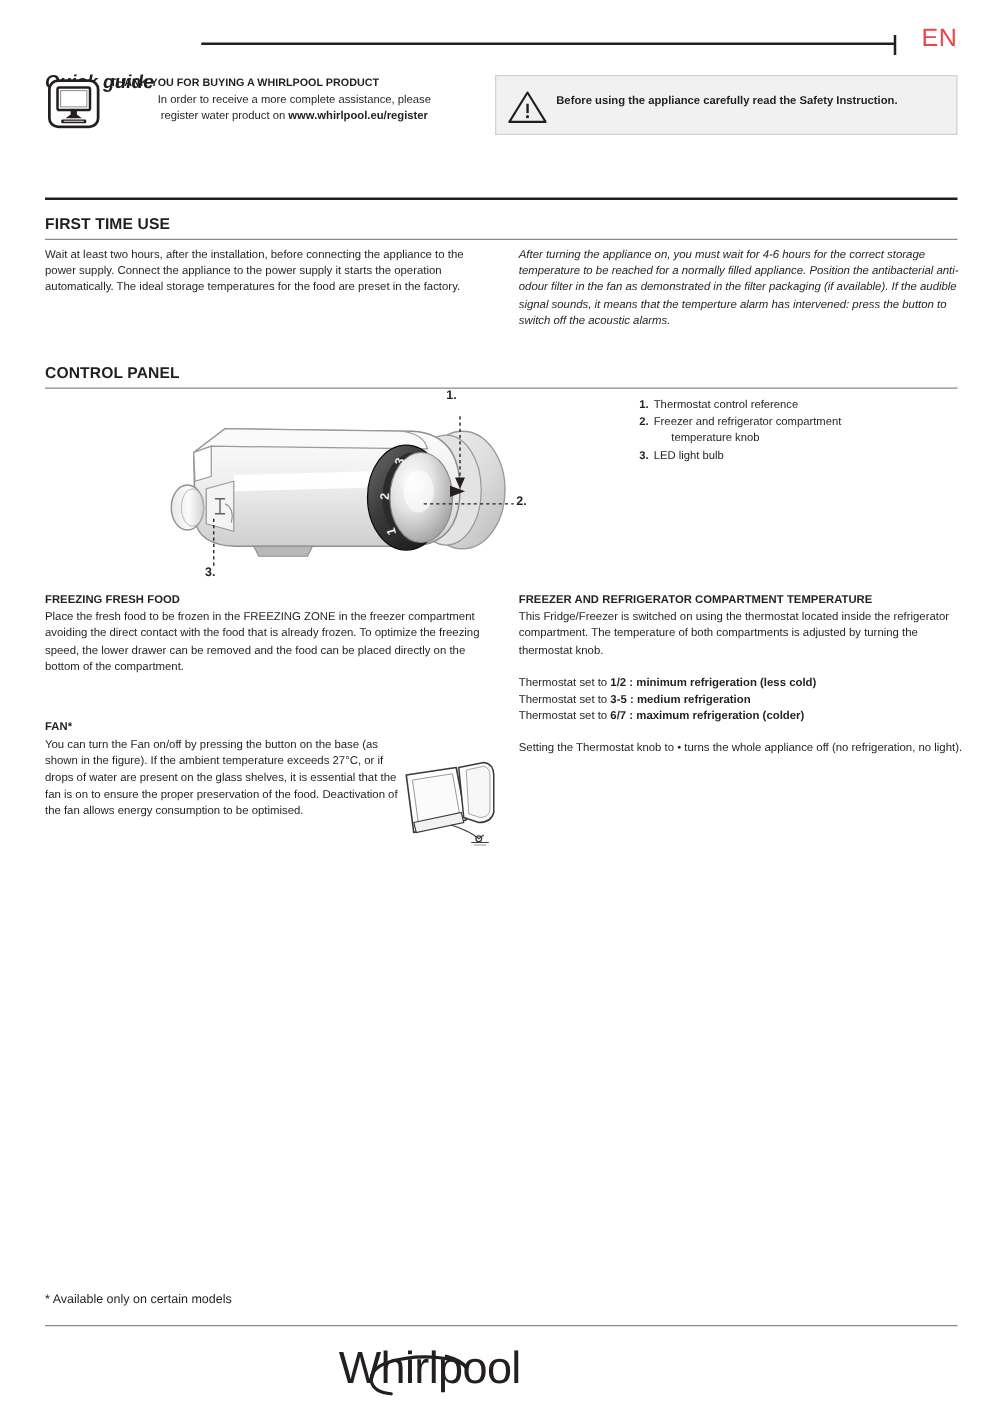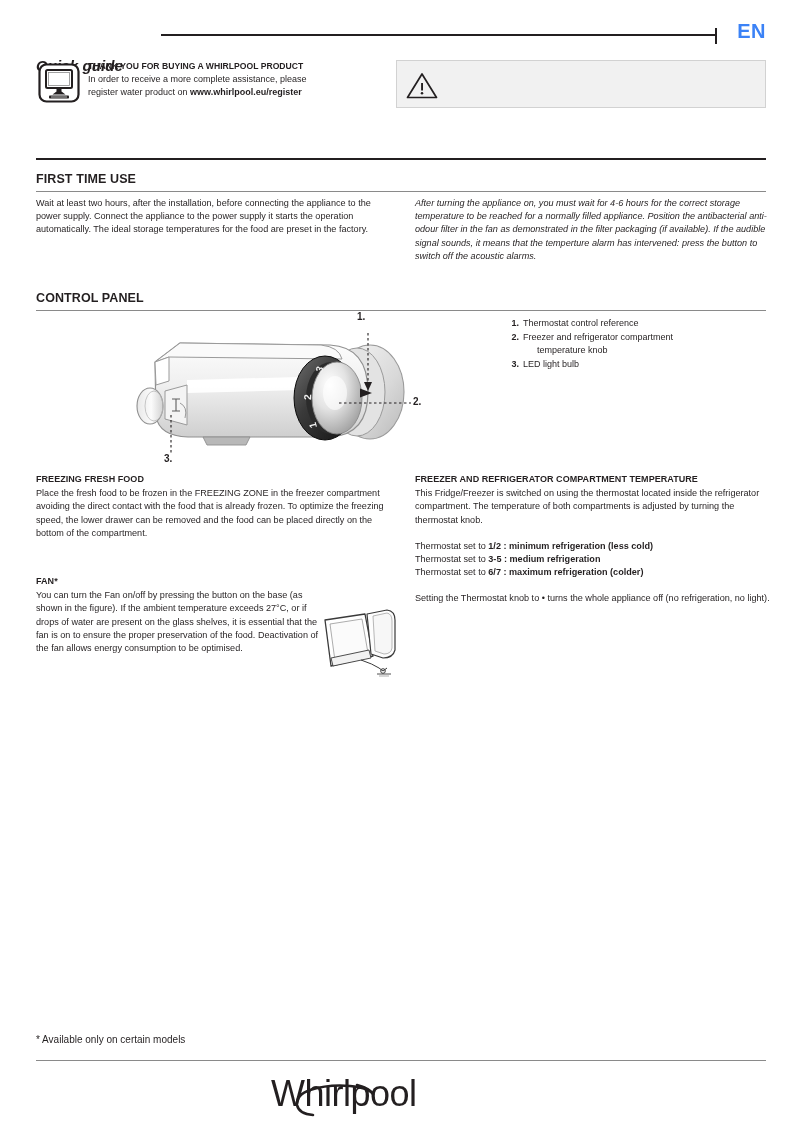--- a/index.html
+++ b/index.html
@@ -52,23 +52,23 @@
     left: 679px;
     top: 8px;
     width: 2px;
     height: 16px;
     background: #231f20;
   }
   .lang-badge {
     position: absolute;
     right: 0; top: 0px;
     font-size: 20px;
-    font-weight: bold;
+    font-weight: normal;
     letter-spacing: 0.5px;
-    color: #3b82f6;
+    color: #ef4444;
   }
 
   
   .thanks-block {
     position: absolute;
     left: 36px; top: 60px;
     width: 345px;
     height: 52px;
   }
   .monitor-icon {
@@ -83,20 +83,21 @@
   }
   .thanks-title {
     font-size: 8.6px;
     font-weight: bold;
     line-height: 13px;
     letter-spacing: 0.01px;
   }
   .thanks-body {
     font-size: 9px;
     line-height: 12.5px;
+    text-align: center;
   }
   .thanks-body b { font-weight: bold; }
 
   .safety-box {
     position: absolute;
     left: 396px; top: 60px;
     width: 370px;
     height: 48px;
     background: #f1f1f1;
     border: 1px solid #d2d2d2;
@@ -282,20 +283,21 @@
   </div>
 
   <div class="safety-box">
     <div class="warn-icon">
       <svg width="32" height="27" viewBox="0 0 32 27">
         <path d="M16 2 L30.5 25.5 L1.5 25.5 Z" fill="none" stroke="#231f20" stroke-width="1.7" stroke-linejoin="round"></path>
         <rect x="15.1" y="11" width="1.9" height="7.5" fill="#231f20"></rect>
         <circle cx="16" cy="21.3" r="1.25" fill="#231f20"></circle>
       </svg>
     </div>
+    <div class="safety-text">Before using the appliance carefully read the Safety Instruction.</div>
   </div>
 
   <div class="h1-rule"></div>
 
   <div class="sec-title h2-firsttime">FIRST TIME USE</div>
   <div class="h2-rule-1"></div>
   <div class="col-left-1">Wait at least two hours, after the installation, before connecting the appliance to the power supply. Connect the appliance to the power supply it starts the operation automatically. The ideal storage temperatures for the food are preset in the factory.</div>
   <div class="col-right-1">After turning the appliance on, you must wait for 4-6 hours for the correct storage temperature to be reached for a normally filled appliance. Position the antibacterial anti-odour filter in the fan as demonstrated in the filter packaging (if available). If the audible signal sounds, it means that the temperture alarm has intervened: press the button to switch off the acoustic alarms.</div>
 
   <div class="sec-title h2-control">CONTROL PANEL</div>

